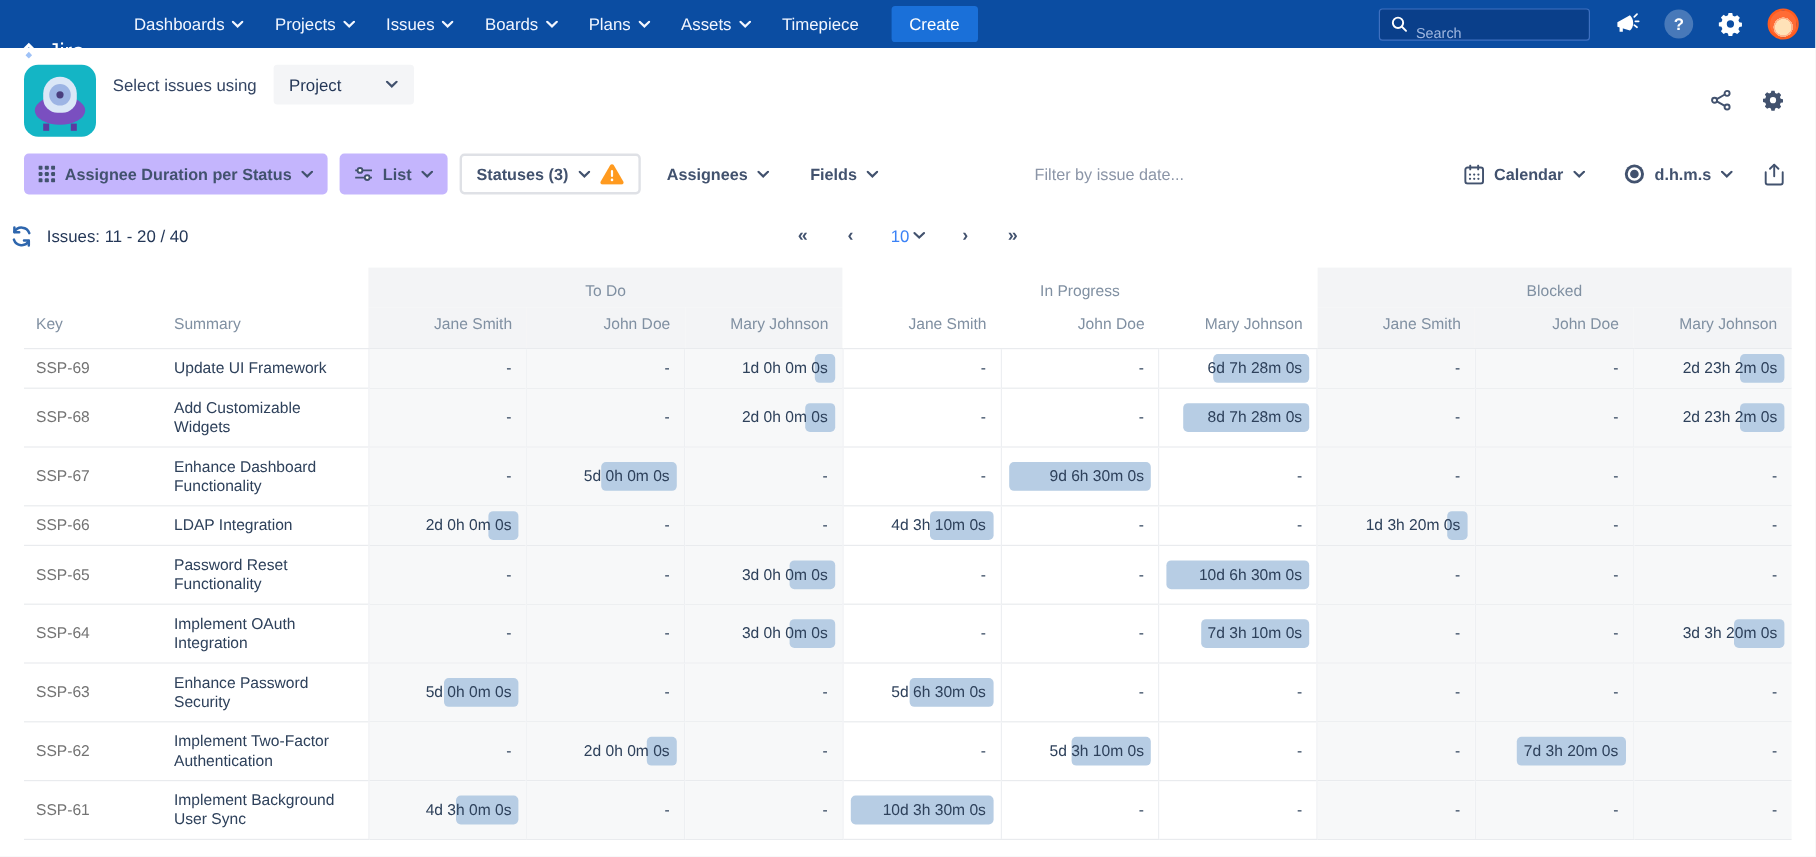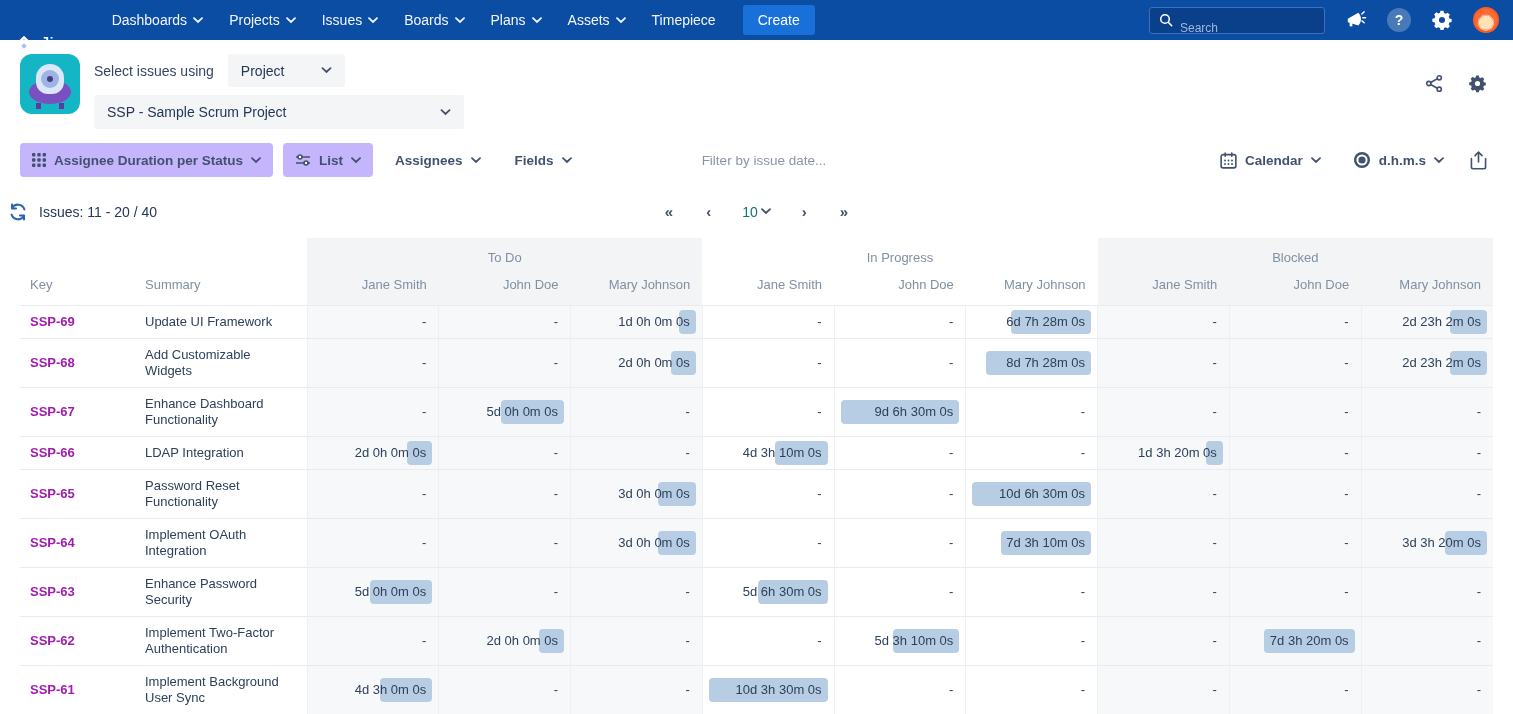--- a/index.html
+++ b/index.html
@@ -42,33 +42,33 @@
   .tb-btn.outlined { background:#fff; border:2px solid #dfe1e6; }
   .filter-input { border:none; outline:none; font-size:13.5px; color:#42526E; margin-left:108px; width:230px; font-family:inherit; }
   .filter-input::placeholder { color:#8b95a7; }
   .toolbar-right { margin-left:auto; display:flex; align-items:center; gap:8px; }
 
   
   .pagination-row { display:grid; grid-template-columns:1fr auto 1fr; align-items:center; padding:10px 8px 14px; }
   .issues-label { display:flex; align-items:center; gap:11px; font-size:14px; color:#243757; }
   .pager { display:flex; align-items:center; gap:13px; font-size:14px; color:#42526E; }
   .pg-btn { background:none; border:none; color:#42526E; font-size:15px; font-weight:700; font-family:inherit; cursor:pointer; padding:4px 10px; }
-  .pg-size { display:flex; align-items:center; gap:3px; font-size:14px; color:#0f766e; padding:0 8px; cursor:pointer; }
+  .pg-size { display:flex; align-items:center; gap:3px; font-size:14px; color:#3b82f6; padding:0 8px; cursor:pointer; }
 
   
   .table-wrap { padding:0 20px; flex:1; }
   table { width:100%; border-collapse:collapse; table-layout:fixed; }
   thead th { font-weight:400; color:#8090a2; font-size:13px; }
   th.h-left { text-align:left; vertical-align:bottom; padding:0 10px 13px; }
   th.group-th { text-align:center; padding:12px 0 6px; }
   th.name-th { text-align:right; padding:6px 12px 13px; }
   .shaded-h { background:#f3f4f6; }
   tbody td { border-top:1px solid #e9ebee; font-size:13px; color:#2e415b; padding:8px 10px; line-height:16px; vertical-align:middle; }
   tbody tr:last-child td { border-bottom:1px solid #e9ebee; }
-  td.key a { color:#a21caf; font-weight:700; text-decoration:none; }
+  td.key a { color:#737373; font-weight:400; text-decoration:none; }
   td.dur { text-align:right; position:relative; border-left:1px solid #edeff2; padding-right:12px; }
   td.dur.shaded-b { background:#f7f8f9; }
   .durbar { position:absolute; right:6px; top:50%; transform:translateY(-50%); height:24px; background:#b7cde4; border-radius:4px; min-width:17px; max-width:calc(100% - 12px); }
   .durval { position:relative; }
 
   .chev { flex:none; display:inline-flex; }
   svg { display:block; }
 </style>
 </head>
 <body>
@@ -183,28 +183,20 @@
         <span class="sel-label">Select issues using</span>
         <button class="drop-btn mode-btn">
           <span>Project</span>
           <span class="chev">
               <svg width="11" height="7" viewBox="0 0 10 7">
                 <path d="M1 1.2 5 5l4-3.8" stroke="#42526E" stroke-width="1.8" fill="none" stroke-linecap="round"></path>
               </svg>
             </span>
         </button>
       </div>
-      <button class="drop-btn project-btn">
-        <span>SSP - Sample Scrum Project</span>
-        <span class="chev">
-            <svg width="11" height="7" viewBox="0 0 10 7">
-              <path d="M1 1.2 5 5l4-3.8" stroke="#42526E" stroke-width="1.8" fill="none" stroke-linecap="round"></path>
-            </svg>
-          </span>
-      </button>
     </div>
     <div class="app-actions">
       <span>
           <svg width="19" height="19" viewBox="0 0 20 20">
             <circle cx="4" cy="10" r="2.2" fill="none" stroke="#42526E" stroke-width="1.7"></circle>
             <circle cx="15" cy="4" r="2.2" fill="none" stroke="#42526E" stroke-width="1.7"></circle>
             <circle cx="15" cy="16" r="2.2" fill="none" stroke="#42526E" stroke-width="1.7"></circle>
             <path d="m6 9 7-4M6 11l7 4" stroke="#42526E" stroke-width="1.7"></path>
           </svg>
         </span>
@@ -245,20 +237,35 @@
           <svg width="16" height="14" viewBox="0 0 16 14">
             <path d="M1 4h14M1 10h14" stroke="#42526E" stroke-width="1.6"></path>
             <circle cx="5" cy="4" r="2" fill="#fff" stroke="#42526E" stroke-width="1.6"></circle>
             <circle cx="11" cy="10" r="2" fill="#fff" stroke="#42526E" stroke-width="1.6"></circle>
           </svg>
         </span>
       <span>List</span>
       <span class="chev">
           <svg width="10" height="7" viewBox="0 0 10 7">
             <path d="M1 1.2 5 5l4-3.8" stroke="#42526E" stroke-width="1.8" fill="none" stroke-linecap="round"></path>
+          </svg>
+        </span>
+    </button>
+    <button class="tb-btn outlined">
+      <span>Statuses (3)</span>
+      <span class="chev">
+          <svg width="10" height="7" viewBox="0 0 10 7">
+            <path d="M1 1.2 5 5l4-3.8" stroke="#42526E" stroke-width="1.8" fill="none" stroke-linecap="round"></path>
+          </svg>
+        </span>
+      <span>
+          <svg width="20" height="18" viewBox="0 0 24 21">
+            <path fill="#ff9a1f" d="M10.3 1.6a2 2 0 0 1 3.4 0l9.6 16.3a2 2 0 0 1-1.7 3H2.4a2 2 0 0 1-1.7-3z"></path>
+            <rect x="10.9" y="6.5" width="2.2" height="7" rx="1.1" fill="#fff"></rect>
+            <circle cx="12" cy="16.4" r="1.3" fill="#fff"></circle>
           </svg>
         </span>
     </button>
     <button class="tb-btn">
       <span>Assignees</span>
       <span class="chev">
           <svg width="10" height="7" viewBox="0 0 10 7">
             <path d="M1 1.2 5 5l4-3.8" stroke="#42526E" stroke-width="1.8" fill="none" stroke-linecap="round"></path>
           </svg>
         </span>

